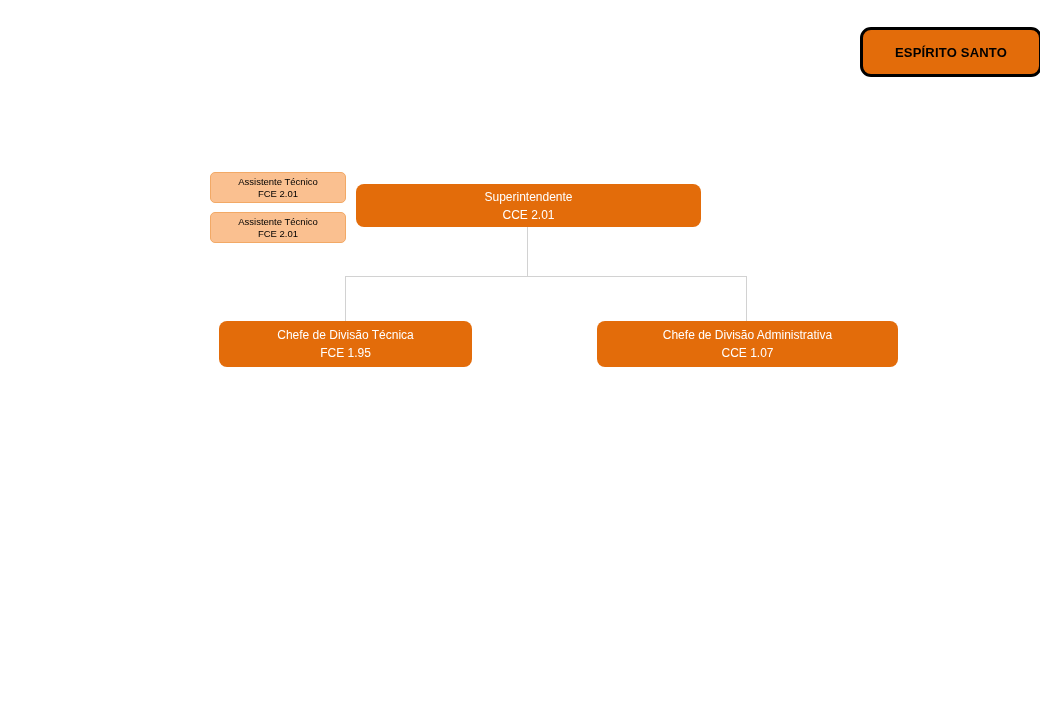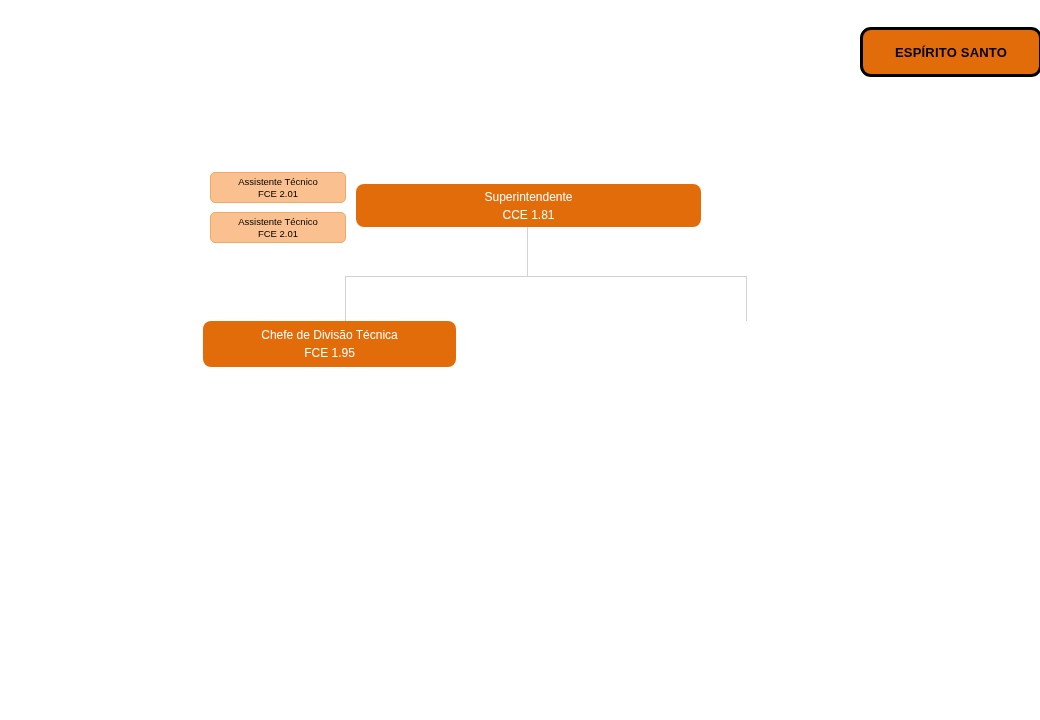--- a/index.html
+++ b/index.html
@@ -33,21 +33,21 @@
   .node {
     background: #e36c0a;
     border-radius: 8px;
     color: #ffffff;
     display: flex; flex-direction: column;
     align-items: center; justify-content: center;
     text-align: center;
     font-size: 12px; line-height: 18px;
   }
   .node-root  { left: 356px; top: 184px; width: 345px; height: 43px; }
-  .node-child1{ left: 203px; top: 321px; width: 253px; height: 46px; }
+  .node-child1{ left: 219px; top: 321px; width: 253px; height: 46px; }
   .node-child2{ left: 597px; top: 321px; width: 301px; height: 46px; }
 
   
   .assistant {
     left: 210px; width: 136px; height: 31px;
     background: #fac090;
     border: 1px solid #f2a966;
     border-radius: 5px;
     color: #000000;
     display: flex; flex-direction: column;
@@ -78,26 +78,30 @@
     <span>Assistente Técnico</span>
     <span>FCE 2.01</span>
   </div>
   <div class="abs assistant assistant-2">
     <span>Assistente Técnico</span>
     <span>FCE 2.01</span>
   </div>
 
   <div class="abs node node-root">
     <span>Superintendente</span>
-    <span>CCE 1.81</span>
+    <span>CCE 2.01</span>
   </div>
 
   <div class="abs connector conn-stub"></div>
   <div class="abs connector conn-horiz"></div>
   <div class="abs connector conn-left"></div>
   <div class="abs connector conn-right"></div>
 
   <div class="abs node node-child1">
     <span>Chefe de Divisão Técnica</span>
     <span>FCE 1.95</span>
   </div>
+  <div class="abs node node-child2">
+    <span>Chefe de Divisão Administrativa</span>
+    <span>CCE 1.07</span>
+  </div>
 
 </div>
 
 </body></html>

